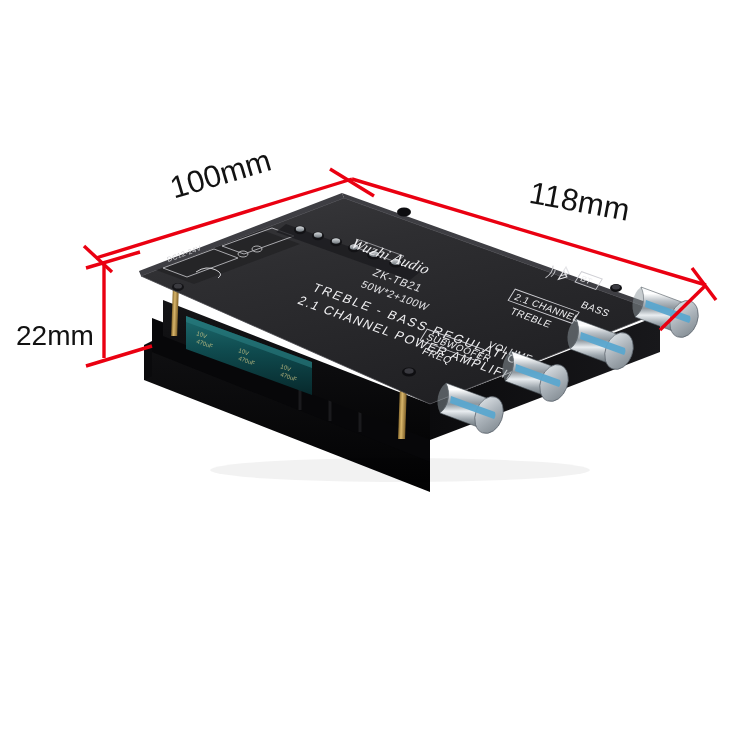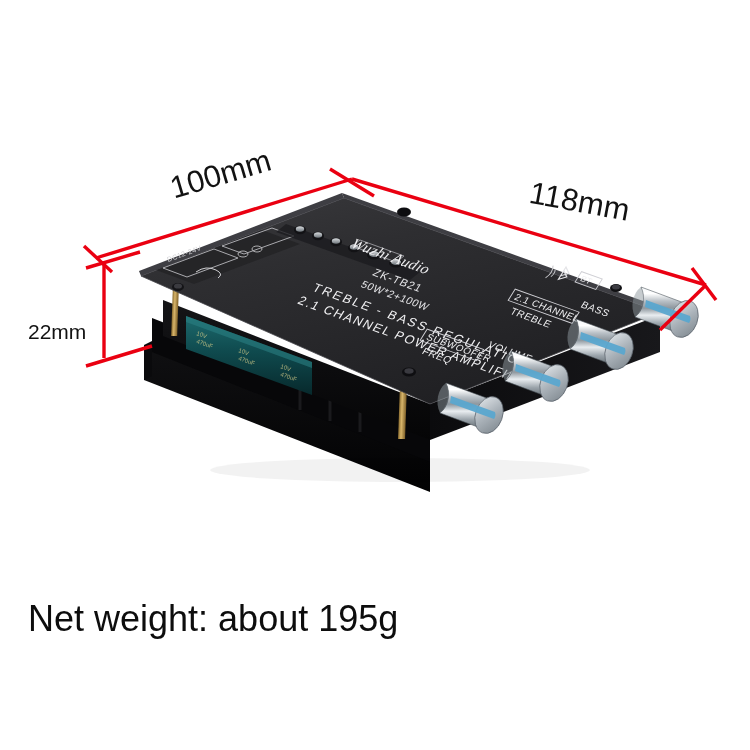--- a/index.html
+++ b/index.html
@@ -27,22 +27,22 @@
     transform:rotate(-16.5deg);
     transform-origin:left top;
   }
   #dim-118{
     left:533px; top:175px;
     font-size:31px;
     transform:rotate(10.5deg);
     transform-origin:left top;
   }
   #dim-22{
-    left:28px; top:320px;
-    font-size:21px;
+    left:16px; top:320px;
+    font-size:28px;
   }
 
   
   #caption{
     position:absolute;
     left:28px; top:598px;
     font-size:36px;
     color:#0d0d0d;
     font-family:"Liberation Sans", sans-serif;
     white-space:nowrap;
@@ -283,15 +283,14 @@
       <line x1="86" y1="268" x2="140" y2="252"></line>
 
       <line x1="86" y1="366" x2="152" y2="346"></line>
     </g>
   </svg>
 
   <div class="dim-label" id="dim-100">100mm</div>
   <div class="dim-label" id="dim-118">118mm</div>
   <div class="dim-label" id="dim-22">22mm</div>
 
-  <div id="caption">Net weight: about 195g</div>
 
 </div>
 
 </body></html>

